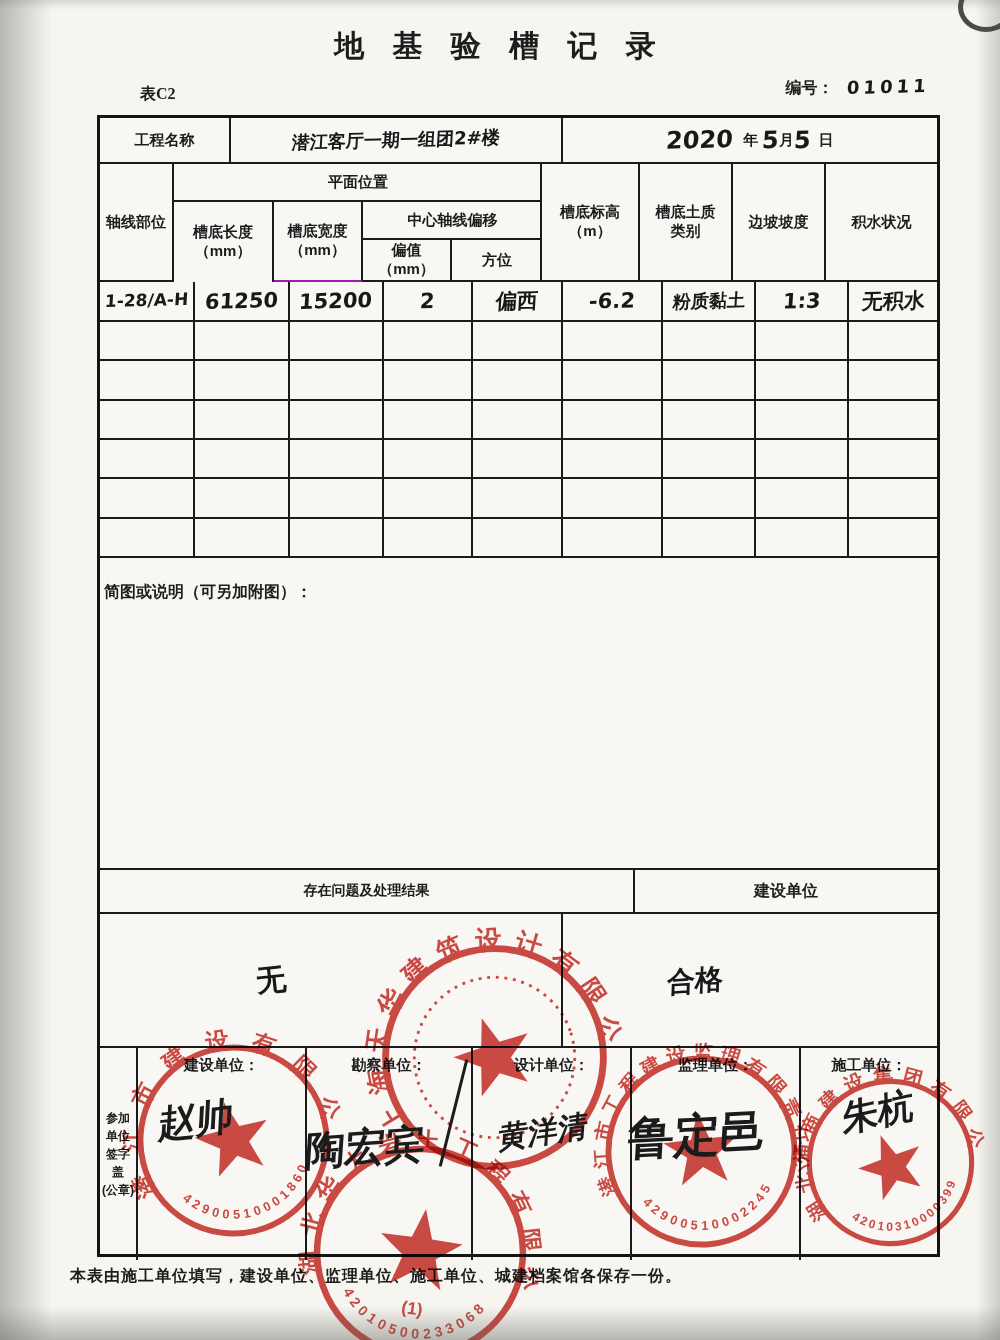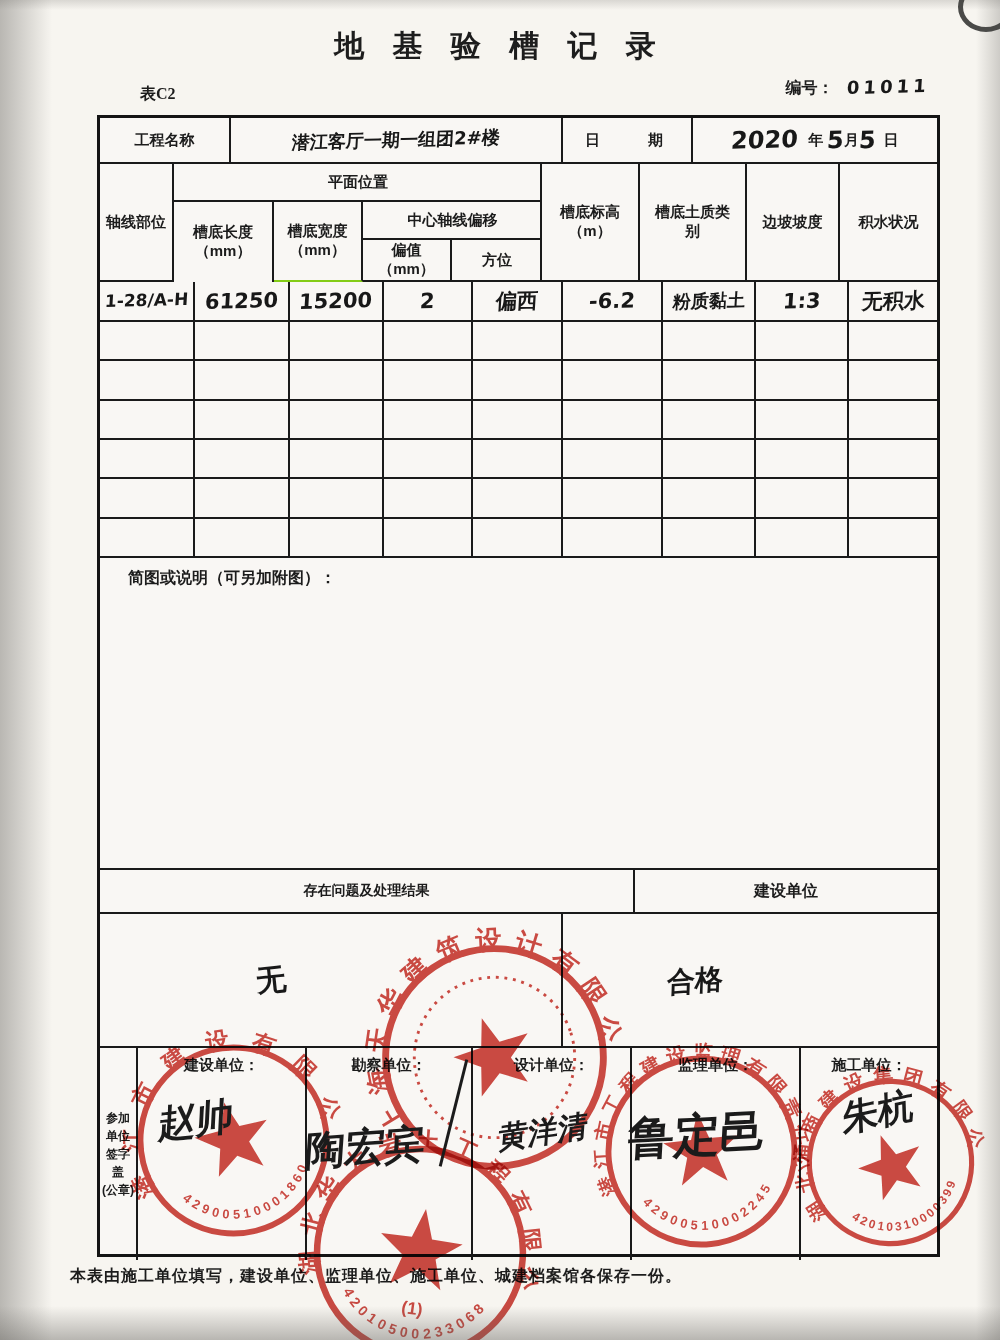--- a/index.html
+++ b/index.html
@@ -44,21 +44,21 @@
     box-sizing:border-box;border-right:2px solid #1a1a1a;border-bottom:2px solid #1a1a1a;
     display:flex;align-items:center;justify-content:center;text-align:center;
     font-size:15px;font-weight:700;line-height:1.25;
   }
   .nr{border-right:none!important;}
   .nb{border-bottom:none!important;}
   .group{display:flex;flex-direction:column;box-sizing:border-box;}
   .subrow{display:flex;flex:1;box-sizing:border-box;}
   .hdr2{display:flex;flex-direction:column;align-items:center;justify-content:center;}
   .val{font-size:21px;}
-  .left-pad{justify-content:flex-start;padding-left:28px;text-align:left;}
+  .left-pad{justify-content:flex-start;padding-left:4px;text-align:left;margin-top:14px;}
 
   
   .stamp{position:absolute;color:#c8332b;opacity:.88;mix-blend-mode:multiply;z-index:20;}
   .stamp text{fill:currentColor;font-weight:700;font-family:"Liberation Sans",sans-serif;}
   .sig{position:absolute;z-index:25;color:#1b1b1b;font-weight:700;white-space:nowrap;
        font-family:"DejaVu Sans",sans-serif;}
   .sig-stroke{position:absolute;z-index:25;background:#1b1b1b;}
 
   .footer-note{position:absolute;left:70px;top:1266px;font-size:16px;font-weight:700;letter-spacing:1px;z-index:5;}
 </style>
@@ -73,61 +73,60 @@
     <span>编号：</span><span class="hand">01011</span>
   </div>
 
   <div class="sheet">
 
     <div class="row" style="height:46px">
       <div class="cell" style="width:131px">工程名称</div>
       <div class="cell" style="width:332px">
         <span class="hand" style="font-size:18px">潜江客厅一期一组团2#楼</span>
       </div>
-      <div class="cell" style="width:130px;letter-spacing:6px">日　　期</div>
       <div class="cell nr" style="flex:1">
         <span class="hand" style="font-size:24px">2020</span>
         <span style="margin:0 4px 0 10px">年</span>
         <span class="hand" style="font-size:24px">5</span>
         <span>月</span>
         <span class="hand" style="font-size:24px">5</span>
         <span style="margin-left:8px">日</span>
       </div>
     </div>
 
     <div class="row" style="height:118px">
       <div class="cell" style="width:74px">轴线部位</div>
       <div class="group" style="width:368px">
         <div class="cell nr" style="height:38px;border-right:2px solid #1a1a1a">平面位置</div>
         <div class="subrow">
           <div class="cell hdr2 nb" style="width:106px;border-bottom:2px solid #1a1a1a">
             <span>槽底长度</span>
             <span>（mm）</span>
           </div>
-          <div class="cell hdr2" style="width:94px;border-bottom:2px solid #84cc16">
+          <div class="cell hdr2" style="width:94px;border-bottom:2px solid #a21caf">
             <span>槽底宽度</span>
             <span>（mm）</span>
           </div>
           <div class="group" style="width:179px">
             <div class="cell" style="height:38px;border-right:none">中心轴线偏移</div>
             <div class="subrow">
               <div class="cell hdr2" style="width:89px">
                 <span>偏值</span>
                 <span>（mm）</span>
               </div>
               <div class="cell" style="width:90px;border-right:none">方位</div>
             </div>
           </div>
         </div>
       </div>
       <div class="cell hdr2" style="width:100px;border-left:2px solid #1a1a1a;margin-left:-2px">
         <span>槽底标高</span>
         <span>（m）</span>
       </div>
-      <div class="cell" style="width:107px;padding:0 14px">槽底土质类别</div>
+      <div class="cell" style="width:93px;padding:0 14px">槽底土质类别</div>
       <div class="cell" style="width:93px">边坡坡度</div>
       <div class="cell nr" style="flex:1">积水状况</div>
     </div>
 
     <div class="row" style="height:40px">
       <div class="cell" style="width:95px">
           <span class="hand val" style="font-size:17px">1-28/A-H</span>
         </div>
       <div class="cell" style="width:95px">
           <span class="hand val">61250</span>

